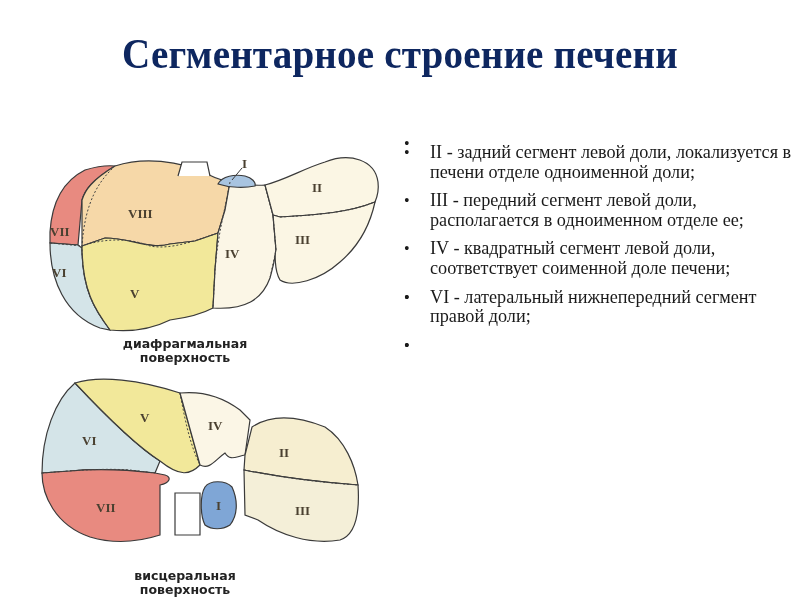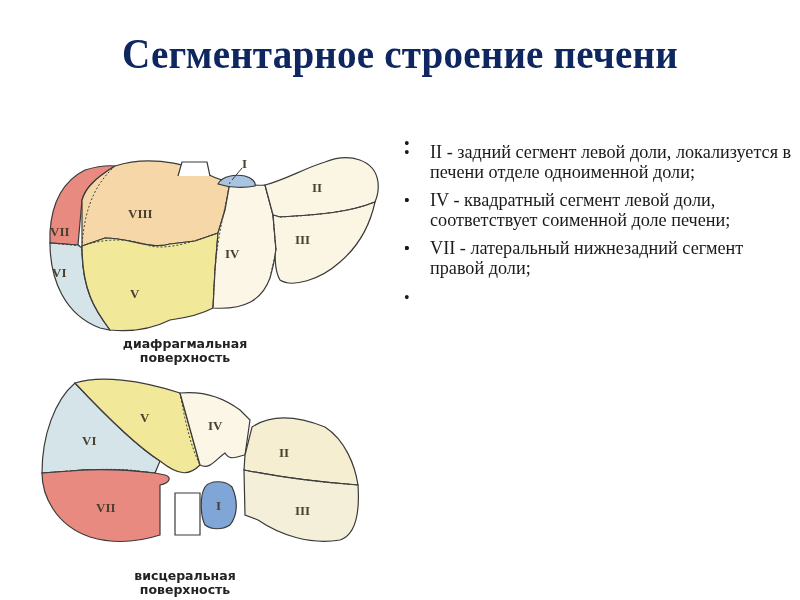--- a/index.html
+++ b/index.html
@@ -14,25 +14,25 @@
   .seglbl { font-weight:bold; font-size:13px; fill:#4a4030; }
 </style>
 </head>
 <body>
 
 <div class="title">Сегментарное строение печени</div>
 
 <ul class="list">
   <li><span class="bullet">•</span></li>
   <li><span class="bullet">•</span><span>II - задний сегмент левой доли, локализуется в печени отделе одноименной доли;</span></li>
-  <li><span class="bullet">•</span></li>
+  <li><span class="bullet">•</span><span>III - передний сегмент левой доли, располагается в одноименном отделе ее;</span></li>
   <li><span class="bullet">•</span><span>IV - квадратный сегмент левой доли, соответствует соименной доле печени;</span></li>
   <li><span class="bullet">•</span></li>
+  <li><span class="bullet">•</span><span>VI - латеральный нижнепередний сегмент правой доли;</span></li>
   <li><span class="bullet">•</span></li>
-  <li><span class="bullet">•</span><span>VII - латеральный нижнезадний сегмент правой доли;</span></li>
   <li><span class="bullet">•</span></li>
 </ul>
 
 <div class="diagram">
   <svg width="370" height="460" viewBox="0 0 370 460">
 
     <g stroke="#3a3a3a" stroke-width="1.2">
 
       <path d="M55,30 C35,40 22,60 20,92 L20,103 L48,105 L52,60 C55,50 62,40 85,26 C75,25 65,27 55,30 Z" fill="#e88a80"></path>
 

